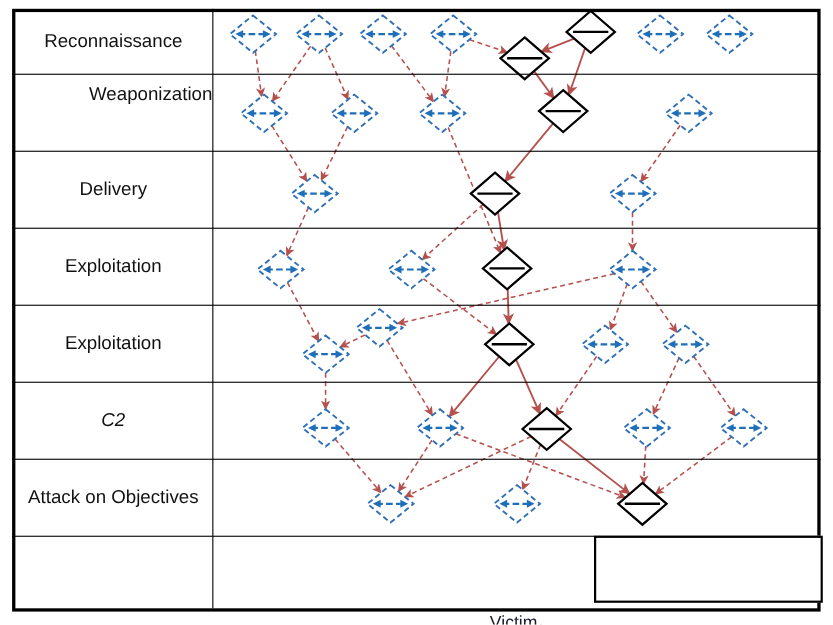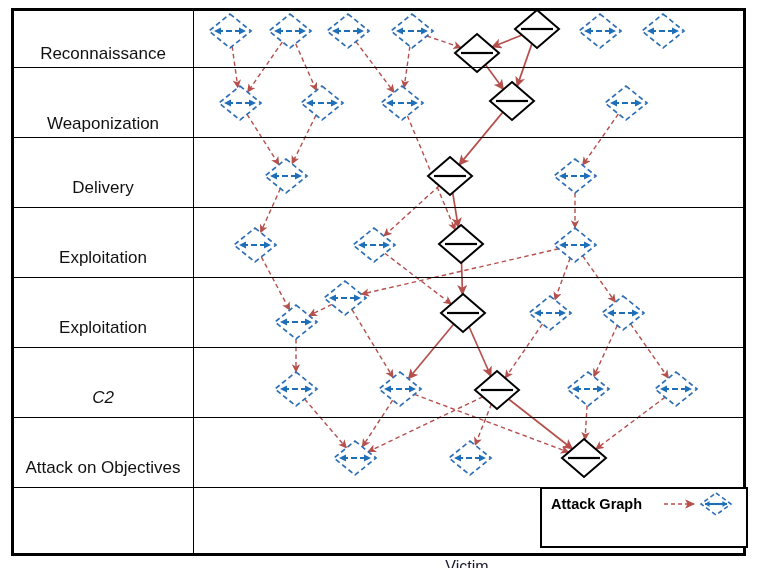--- a/index.html
+++ b/index.html
@@ -8,21 +8,21 @@
 
   
   #frame{position:absolute;left:11px;top:8px;width:735px;height:548px;
          border:3px solid #000;box-sizing:border-box;background:transparent;}
   .hline{position:absolute;left:0;height:0;border-top:1.5px solid #000;}
   .vline{position:absolute;top:0;width:0;border-left:1.5px solid #000;}
 
   .rowlabel{position:absolute;left:14px;width:178px;
             display:flex;align-items:center;justify-content:center;
             text-align:center;color:#111;font-size:17px;line-height:20px;
-            font-family:"Liberation Sans",sans-serif;margin-top:16px;}
+            font-family:"Liberation Sans",sans-serif;}
 
   
   #canvas{position:absolute;left:0;top:0;width:757px;height:568px;}
 
   
   #legend{position:absolute;left:540px;top:487px;width:208px;height:61px;
           border:2px solid #000;background:#fff;box-sizing:border-box;}
   .legrow{position:absolute;left:0;width:100%;height:30px;display:flex;align-items:center;}
   .leglabel{margin-left:9px;font-size:14.5px;font-weight:bold;color:#000;
             font-family:"Liberation Sans",sans-serif;white-space:nowrap;}
@@ -277,38 +277,26 @@
       <div class="hline" style="left: 11px; width: 735px; top: 137px;"></div>
       <div class="hline" style="left: 11px; width: 735px; top: 207px;"></div>
       <div class="hline" style="left: 11px; width: 735px; top: 277px;"></div>
       <div class="hline" style="left: 11px; width: 735px; top: 347px;"></div>
       <div class="hline" style="left: 11px; width: 735px; top: 417px;"></div>
       <div class="hline" style="left: 11px; width: 735px; top: 487px;"></div>
       <div class="vline" style="left: 193px; top: 8px; height: 545px;"></div>
     </div>
   <div id="labels">
       <div class="rowlabel" style="top: 8px; height: 59px;">Reconnaissance</div>
-      <div class="rowlabel" style="top: 73px; height: 70px;">Weaponization</div>
+      <div class="rowlabel" style="top: 51px; height: 70px; padding-left: 34px;">Weaponization</div>
       <div class="rowlabel" style="top: 137px; height: 70px; text-align: center;">Delivery</div>
       <div class="rowlabel" style="top: 207px; height: 70px;">Exploitation</div>
       <div class="rowlabel" style="top: 277px; height: 70px;">Exploitation</div>
       <div class="rowlabel" style="top: 347px; height: 70px; font-style: italic;">C2</div>
       <div class="rowlabel" style="top: 417px; height: 70px;">Attack on Objectives</div>
       <div class="rowlabel" style="top: 487px; height: 66px;"></div>
     </div>
 
   <div id="victim"><span>Victim</span><sub>1</sub></div>
 
   <div id="legend">
-    <div class="legrow" style="top:0">
-      <span class="leglabel">Attack Graph</span>
-      <svg class="legart" viewBox="0 0 84 30" xmlns="http://www.w3.org/2000/svg">
-        <line x1="6" y1="15" x2="36" y2="15" stroke="#b5504d" stroke-width="1.6" stroke-dasharray="4,3" marker-end="url(#ah)"></line>
-        <g transform="translate(58,15)">
-          <polygon points="0,-11 15,0 0,11 -15,0" fill="none" stroke="#2f6fb5" stroke-width="1.6" stroke-dasharray="4.5,3"></polygon>
-          <line x1="-11" y1="0" x2="11" y2="0" stroke="#1f6fb8" stroke-width="2.1"></line>
-          <path d="M-11,0 l4.5,-3 v6 z" fill="#1f6fb8"></path>
-          <path d="M11,0 l-4.5,-3 v6 z" fill="#1f6fb8"></path>
-        </g>
-      </svg>
-    </div>
   </div>
 </div>
 
 </body></html>

